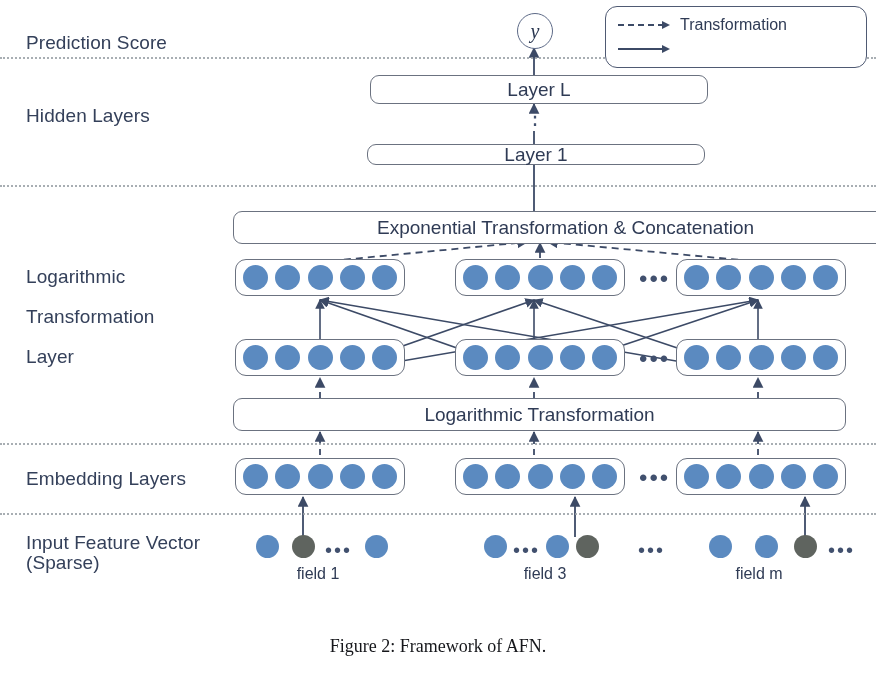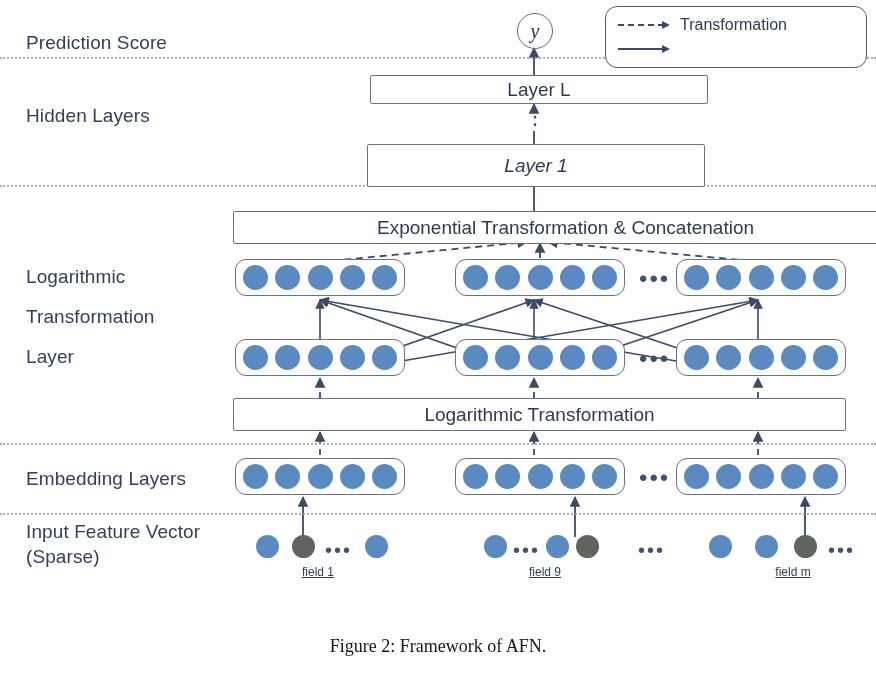--- a/index.html
+++ b/index.html
@@ -40,21 +40,21 @@
     letter-spacing: .1px;
     white-space: pre;
     line-height: 26px;
   }
 
   
   .wide-box {
     position: absolute;
     box-sizing: border-box;
     border: 1.4px solid #6b7280;
-    border-radius: 2px;
+    border-radius: 9px;
     background: #ffffff;
     display: flex;
     align-items: center;
     justify-content: center;
     color: #2f3b55;
     font-size: 19px;
     font-family: "Liberation Sans", sans-serif;
     white-space: nowrap;
   }
 
@@ -105,25 +105,24 @@
     font-family: "Liberation Sans", sans-serif;
     line-height: 7px;
     text-align: center;
     white-space: pre-line;
   }
 
   
   .field-label {
     position: absolute;
     color: #2f3b55;
-    font-size: 12px;
+    font-size: 16px;
     font-family: "Liberation Sans", sans-serif;
     text-align: center;
     white-space: nowrap;
-    text-decoration: underline;
   }
 
   
   .out-node {
     position: absolute;
     width: 34px;
     height: 34px;
     border-radius: 50%;
     border: 1.4px solid #5d6a87;
     background: #ffffff;
@@ -235,21 +234,21 @@
   <div class="stage-label" style="left:26px; top:30px;">Prediction Score</div>
 
   <div class="stage-label" style="left:26px; top:103px;">Hidden Layers</div>
 
   <div class="stage-label" style="left:26px; top:257px; line-height:40px;">Logarithmic
 Transformation
 Layer</div>
 
   <div class="stage-label" style="left:26px; top:466px;">Embedding Layers</div>
 
-  <div class="stage-label" style="left:26px; top:519px; line-height:25px;">Input Feature Vector
+  <div class="stage-label" style="left:26px; top:533px; line-height:20px;">Input Feature Vector
 (Sparse)</div>
 
   <div class="out-node" style="left:517px; top:13px;">
     <span>y</span>
   </div>
 
   <div class="legend" style="left:605px; top:6px; width:262px;">
     <div class="legend-row">
       <svg class="legend-swatch" viewBox="0 0 56 14">
         <line x1="2" y1="7" x2="46" y2="7" stroke="#3c4a66" stroke-width="1.8" stroke-dasharray="6 4"></line>
@@ -262,21 +261,21 @@
         <line x1="2" y1="7" x2="46" y2="7" stroke="#3c4a66" stroke-width="1.8"></line>
         <path d="M46,3 L54,7 L46,11 z" fill="#3c4a66"></path>
       </svg>
     </div>
   </div>
 
   <div class="wide-box" style="left:370px; top:75px; width:338px; height:29px;">Layer L</div>
 
   <div class="dots-v" style="left:524px; top:113px; width:20px; font-size:22px; letter-spacing:0;">⋮</div>
 
-  <div class="wide-box" style="left:367px; top:144px; width:338px; height:43px;font-style:italic;">Layer 1</div>
+  <div class="wide-box" style="left:367px; top:144px; width:338px; height:21px;">Layer 1</div>
 
   <div class="wide-box" style="left:233px; top:211px; width:665px; height:33px;">Exponential Transformation &amp; Concatenation</div>
 
   <div class="group-box" style="left:235px; top:259px; width:170px; height:37px;">
     <span class="neuron"></span>
     <span class="neuron"></span>
     <span class="neuron"></span>
     <span class="neuron"></span>
     <span class="neuron"></span>
   </div>
@@ -347,25 +346,25 @@
   <div class="feat blue" style="left:256px; top:535px;"></div>
   <div class="feat gray" style="left:292px; top:535px;"></div>
   <div class="dots" style="left:325px; top:540px; font-size:20px;">•••</div>
   <div class="feat blue" style="left:365px; top:535px;"></div>
   <div class="field-label" style="left:263px; top:565px; width:110px;">field 1</div>
 
   <div class="feat blue" style="left:484px; top:535px;"></div>
   <div class="dots" style="left:513px; top:540px; font-size:20px;">•••</div>
   <div class="feat blue" style="left:546px; top:535px;"></div>
   <div class="feat gray" style="left:576px; top:535px;"></div>
-  <div class="field-label" style="left:490px; top:565px; width:110px;">field 9</div>
+  <div class="field-label" style="left:490px; top:565px; width:110px;">field 3</div>
 
   <div class="dots" style="left:638px; top:540px; font-size:20px;">•••</div>
 
   <div class="feat blue" style="left:709px; top:535px;"></div>
   <div class="feat blue" style="left:755px; top:535px;"></div>
   <div class="feat gray" style="left:794px; top:535px;"></div>
   <div class="dots" style="left:828px; top:540px; font-size:20px;">•••</div>
-  <div class="field-label" style="left:738px; top:565px; width:110px;">field m</div>
+  <div class="field-label" style="left:704px; top:565px; width:110px;">field m</div>
 
   <div class="caption" style="top:636px;">Figure 2: Framework of AFN.</div>
 
 </div>
 
 </body></html>

